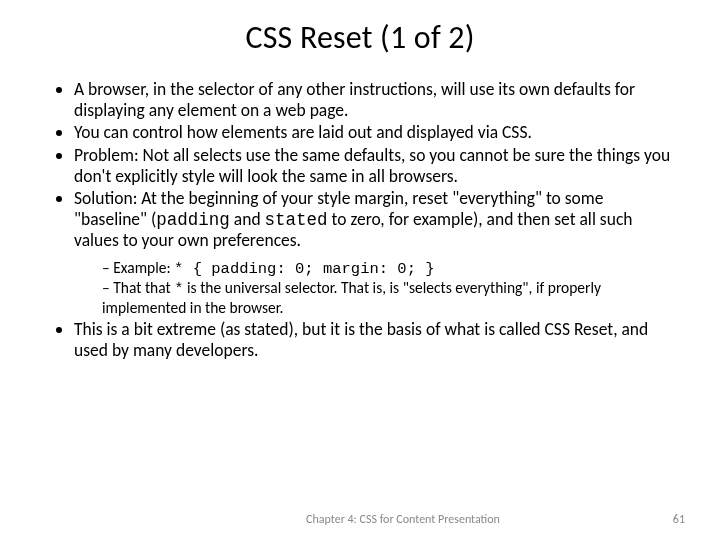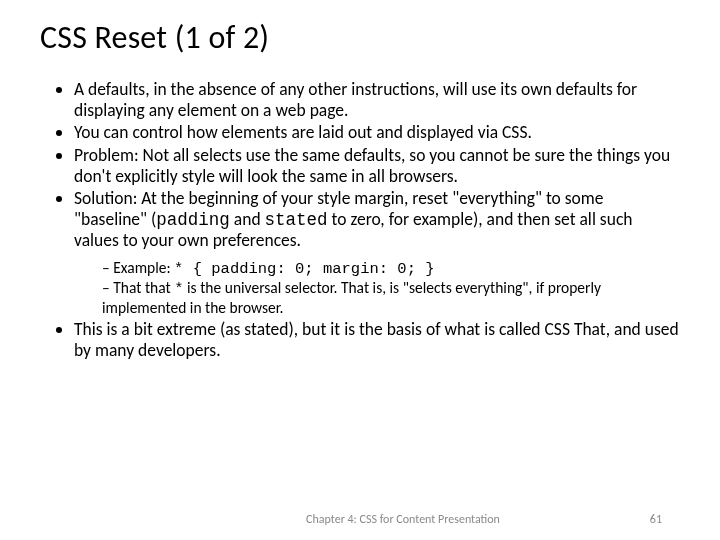--- a/index.html
+++ b/index.html
@@ -13,21 +13,21 @@
     overflow: hidden;
   }
   .slide {
     position: relative;
     width: 720px;
     height: 540px;
     box-sizing: border-box;
     padding: 18px 40px 0 40px;
   }
   .title {
-    text-align: left;
+    text-align: center;
     font-size: 32px;
     font-weight: 400;
     margin: 0 0 22px 0;
     letter-spacing: 0.2px;
   }
   ul.top {
     list-style: disc;
     margin: 0;
     padding-left: 34px;
     font-size: 17.5px;
@@ -63,47 +63,47 @@
     color: #8a8a8a;
   }
   .footer-center {
     position: absolute;
     width: 100%;
     text-align: center;
     padding-left: 43px;
   }
   .footer-right {
     position: absolute;
-    right: 58px;
+    right: 35px;
   }
 </style>
 </head>
 <body>
 
 <div class="slide">
 
   <h1 class="title">CSS Reset (1 of 2)</h1>
 
   <ul class="top">
-    <li>A defaults, in the absence of any other instructions, will use its own defaults for displaying any element on a web page.</li>
+    <li>A browser, in the selector of any other instructions, will use its own defaults for displaying any element on a web page.</li>
     <li>You can control how elements are laid out and displayed via CSS.</li>
     <li>Problem: Not all selects use the same defaults, so you cannot be sure the things you don't explicitly style will look the same in all browsers.</li>
     <li>
       <span>Solution: At the beginning of your style margin, reset "everything" to some "baseline" (</span><span class="mono">padding</span><span> and </span><span class="mono">stated</span><span> to zero, for example), and then set all such values to your own preferences.</span>
       <ul class="sub">
         <li>
           <span>Example: </span><span class="mono">* { padding: 0; margin: 0; }</span>
         </li>
         <li>
           <span>That that </span><span class="mono">*</span><span> is the </span><span class="ital">universal selector</span><span>. That is, is "selects everything", if properly implemented in the browser.</span>
         </li>
       </ul>
     </li>
     <li>
-      <span>This is a bit extreme (as stated), but it is the basis of what is called </span><span class="ital">CSS That</span><span>, and used by many developers.</span>
+      <span>This is a bit extreme (as stated), but it is the basis of what is called </span><span class="ital">CSS Reset</span><span>, and used by many developers.</span>
     </li>
   </ul>
 
   <div class="footer">
     <div class="footer-center">Chapter 4: CSS for Content Presentation</div>
     <div class="footer-right">61</div>
   </div>
 
 </div>
 

